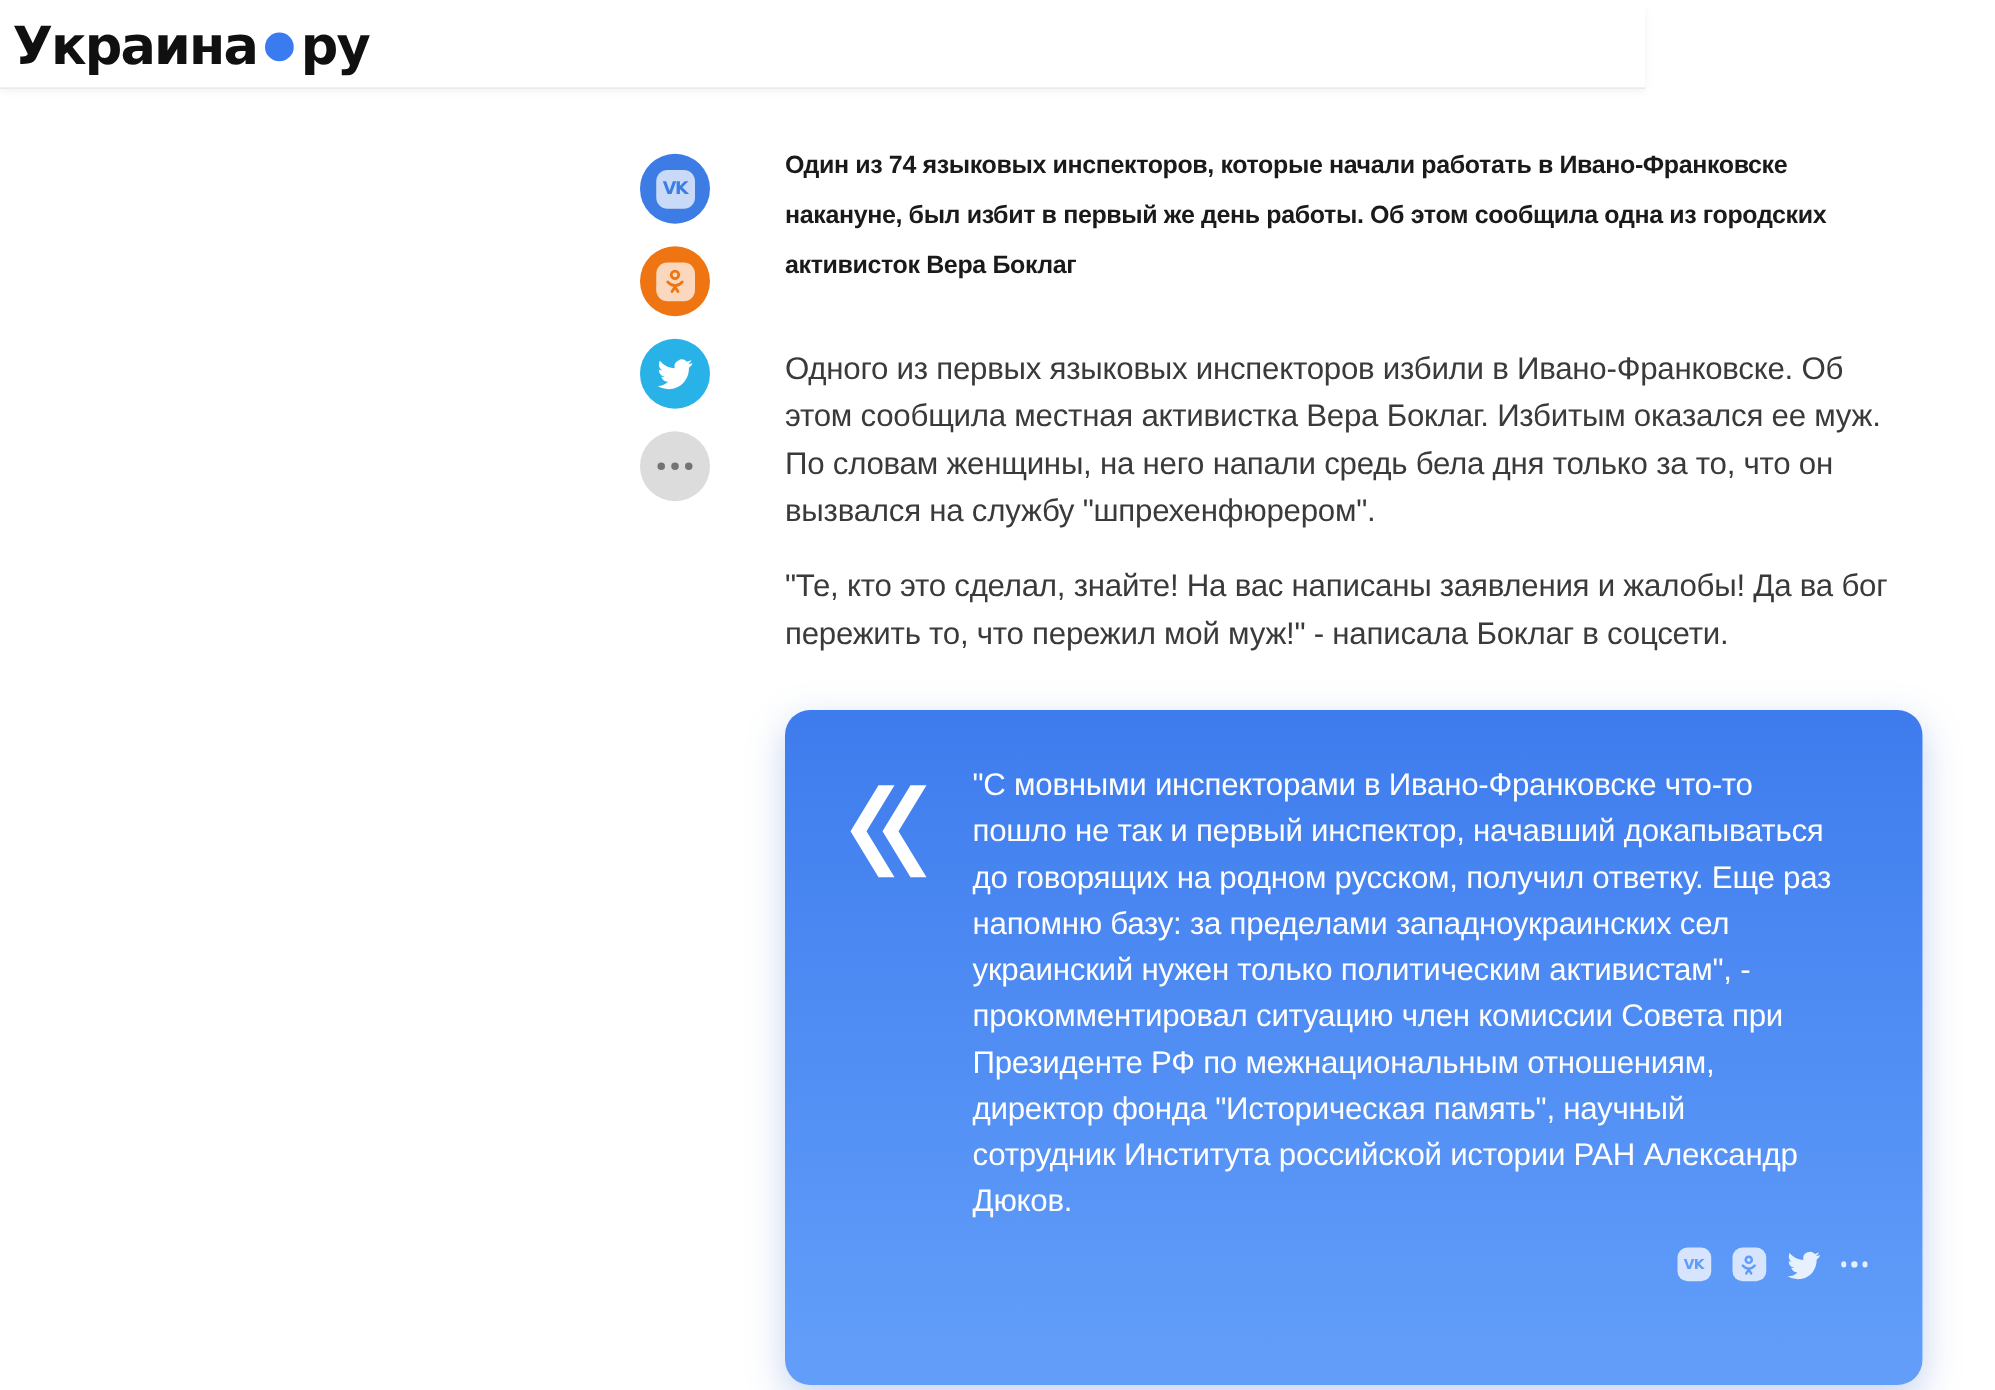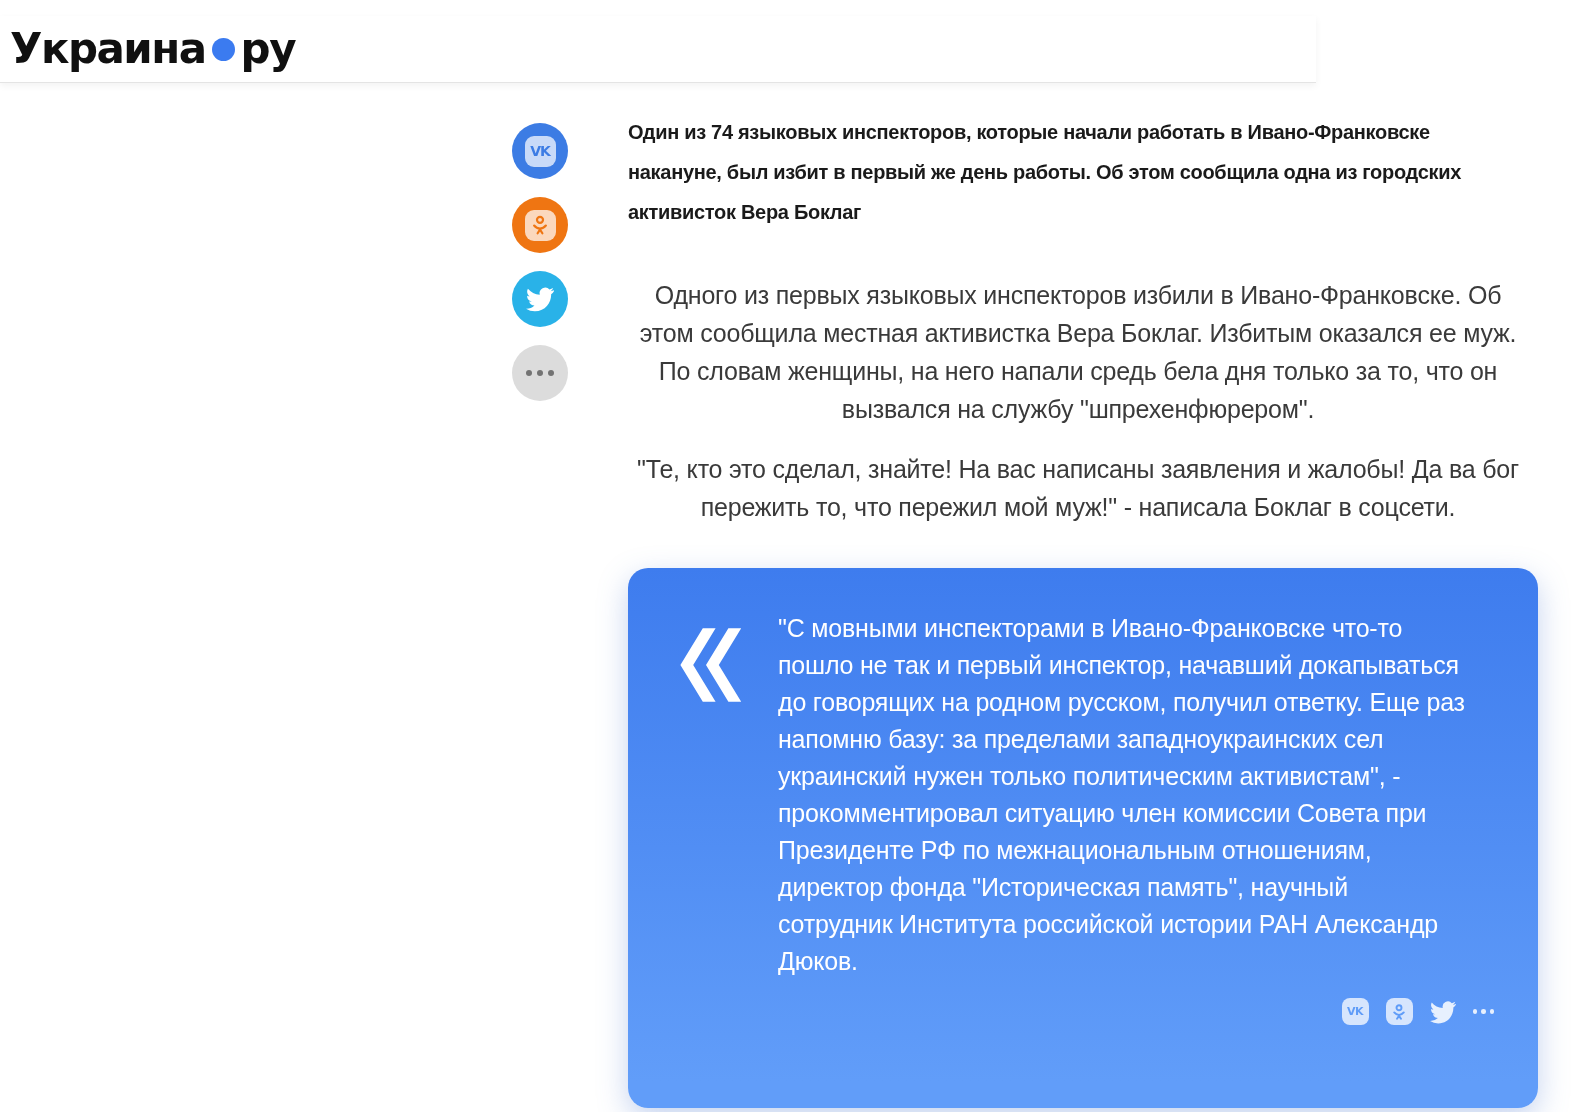--- a/index.html
+++ b/index.html
@@ -4,21 +4,21 @@
 <style>
   html,body{margin:0;padding:0;}
   body{
     width:1596px;height:1112px;position:relative;overflow:hidden;
     background:#ffffff;
     font-family:"Liberation Sans","DejaVu Sans",sans-serif;
     -webkit-font-smoothing:antialiased;
   }
   
   .header{
-    position:absolute;left:0;top:16px;width:1316px;height:66px;
+    position:absolute;left:0;top:4px;width:1316px;height:66px;
     background:#fff;border-bottom:1px solid #e4e4e4;
     box-shadow:0 3px 7px rgba(0,0,0,.05);
   }
   .logo{
     position:absolute;left:10px;top:4px;
     font-family:"DejaVu Sans","Liberation Sans",sans-serif;
     font-weight:700;font-size:42px;letter-spacing:-1.5px;
     color:#101010;cursor:pointer;white-space:nowrap;line-height:58px;
   }
   .logo-dot{
@@ -54,21 +54,20 @@
   .content{position:absolute;left:628px;top:108px;width:910px;}
   .lead{
     margin:4px 0 0 0;width:885px;
     font-weight:700;font-size:20px;line-height:40px;letter-spacing:-.3px;
     color:var(--lead-color,#1a1a1a);
   }
   .para{
     margin:0;width:900px;
     font-size:25px;line-height:38px;letter-spacing:-.2px;
     color:var(--body-color,#3a3a3a);
-    text-align:center;
   }
   .para.p1{margin-top:44px;}
   .para.p2{margin-top:22px;}
   
   .quote-card{
     margin-top:42px;width:910px;min-height:540px;box-sizing:border-box;
     border-radius:20px;
     background:linear-gradient(180deg,var(--card-top,#3e7cee) 0%,var(--card-bottom,#619df9) 95%);
     box-shadow:0 10px 30px rgba(90,130,210,.35);
     padding:42px 44px 40px 38px;

